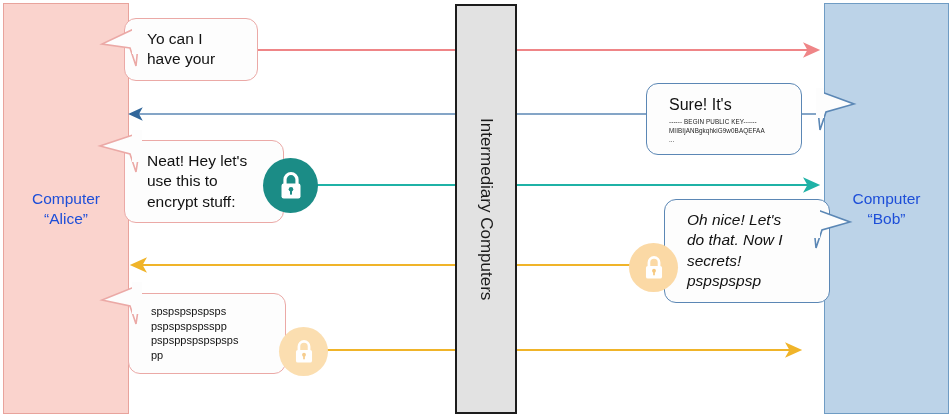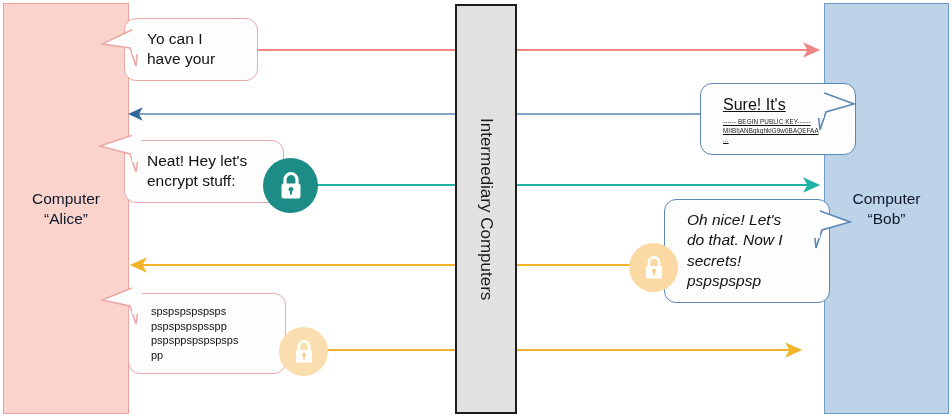--- a/index.html
+++ b/index.html
@@ -21,21 +21,21 @@
   
   .endpoint {
     position: absolute;
     box-sizing: border-box;
     display: flex;
     align-items: center;
     justify-content: center;
     text-align: center;
     font-size: 15.5px;
     line-height: 1.25;
-    color: #0f172a;
+    color: #1d4ed8;
   }
   #alice-box {
     left: 3px;
     top: 3px;
     width: 126px;
     height: 411px;
     background: #fad3cd;
     border: 1.5px solid #e8a39c;
   }
   #bob-box {
@@ -105,21 +105,21 @@
     border: 1.6px solid #5b87b5;
   }
   
   .tail {
     position: absolute;
     z-index: 9;
     pointer-events: none;
   }
 
   #bubble-ask     { left: 124px; top: 18px;  width: 134px; }
-  #bubble-sure    { left: 700px; top: 83px;  width: 156px; text-decoration: underline; }
+  #bubble-sure    { left: 646px; top: 83px;  width: 156px; }
   #bubble-neat    { left: 124px; top: 140px; width: 160px; }
   #bubble-ohnice  { left: 664px; top: 199px; width: 166px; font-style: italic; }
   #bubble-cipher  { left: 128px; top: 293px; width: 158px; }
 
   .keyblock {
     font-size: 6.3px;
     line-height: 1.45;
     color: #222;
     letter-spacing: 0.1px;
     word-break: break-all;
@@ -239,20 +239,21 @@
         <span class="kline">------ BEGIN PUBLIC KEY------</span>
         <span class="kline">MIIBIjANBgkqhkiG9w0BAQEFAA</span>
         <span class="kline">...</span>
       </div>
     </div>
   </div>
 
   <div class="bubble bubble-pink" id="bubble-neat">
     <div class="body">
       <div>Neat! Hey let's</div>
+      <div>use this to</div>
       <div>encrypt stuff:</div>
     </div>
   </div>
 
   <div class="bubble bubble-blue" id="bubble-ohnice">
     <div class="body">
       <div>Oh nice! Let's</div>
       <div>do that. Now I</div>
       <div>secrets!</div>
       <div>pspspspsp</div>

